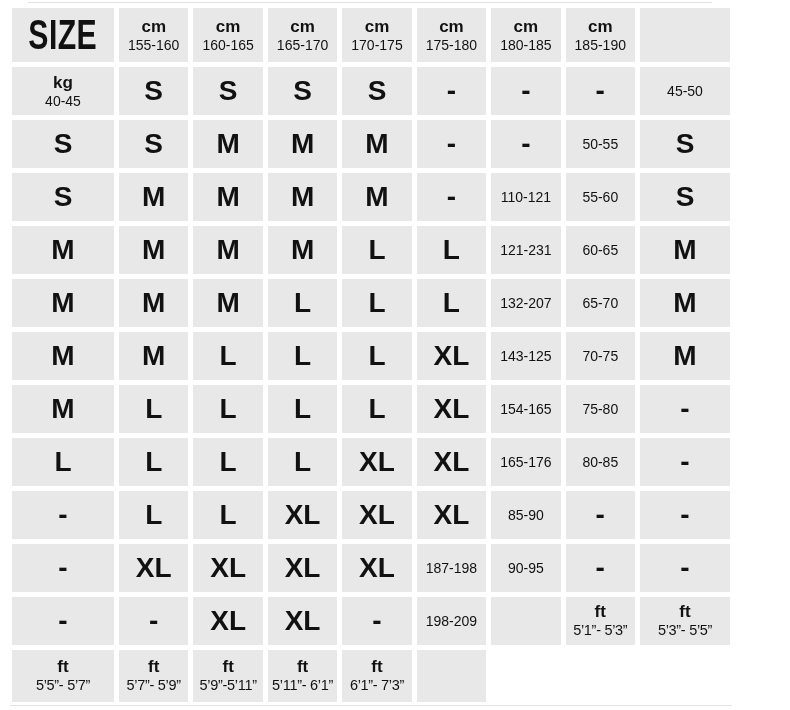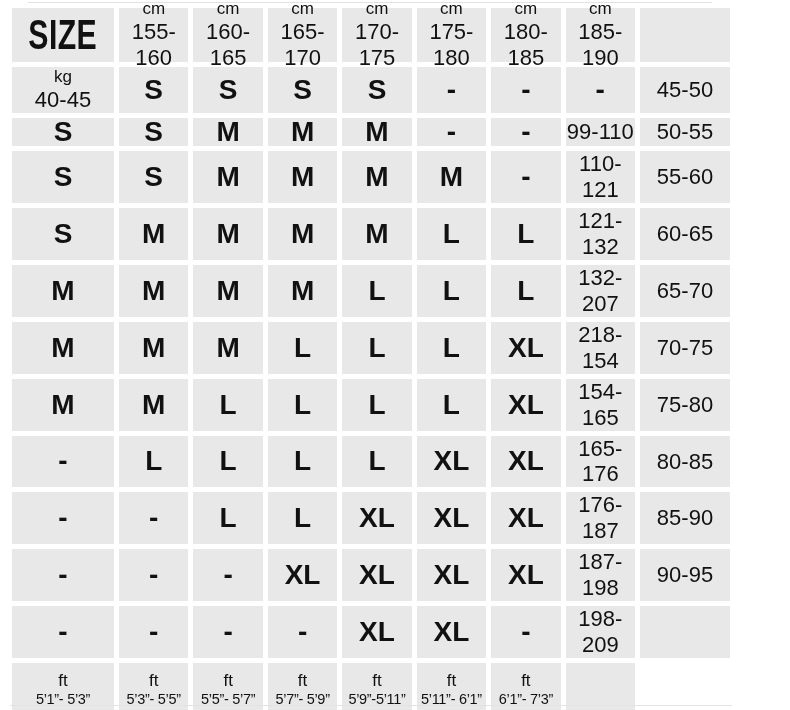--- a/index.html
+++ b/index.html
@@ -32,22 +32,22 @@
   }
   .cell {
     background: #e8e8e8;
     display: flex;
     flex-direction: column;
     align-items: center;
     justify-content: center;
     text-align: center;
     line-height: 1.18;
   }
-  .unit  { font-weight: normal; font-size: 17px; }
-  .range { font-weight: normal; font-size: 22px; }
+  .unit  { font-weight: bold; font-size: 17px; }
+  .range { font-weight: normal; font-size: 14px; }
   .ftrange { font-size: 14.5px; letter-spacing: -0.3px; white-space: nowrap; }
   .sizeval { font-weight: bold; font-size: 28px; line-height: 1; }
   .corner-text {
     font-weight: bold;
     font-size: 42px;
     letter-spacing: 0.5px;
     transform: scale(0.72, 1.02);
     white-space: nowrap;
   }
 </style>
@@ -133,23 +133,20 @@
       <div class="cell">
         <div class="sizeval">M</div>
       </div>
       <div class="cell">
         <div class="sizeval">-</div>
       </div>
       <div class="cell">
         <div class="sizeval">-</div>
       </div>
       <div class="cell">
-        <div class="range">99-110</div>
-      </div>
-      <div class="cell">
         <div class="range">50-55</div>
       </div>
       <div class="cell">
         <div class="sizeval">S</div>
       </div>
       <div class="cell">
         <div class="sizeval">S</div>
       </div>
       <div class="cell">
         <div class="sizeval">M</div>
@@ -187,21 +184,21 @@
       <div class="cell">
         <div class="sizeval">M</div>
       </div>
       <div class="cell">
         <div class="sizeval">L</div>
       </div>
       <div class="cell">
         <div class="sizeval">L</div>
       </div>
       <div class="cell">
-        <div class="range">121-132</div>
+        <div class="range">121-231</div>
       </div>
       <div class="cell">
         <div class="range">60-65</div>
       </div>
       <div class="cell">
         <div class="sizeval">M</div>
       </div>
       <div class="cell">
         <div class="sizeval">M</div>
       </div>
@@ -241,21 +238,21 @@
       <div class="cell">
         <div class="sizeval">L</div>
       </div>
       <div class="cell">
         <div class="sizeval">L</div>
       </div>
       <div class="cell">
         <div class="sizeval">XL</div>
       </div>
       <div class="cell">
-        <div class="range">218-154</div>
+        <div class="range">143-125</div>
       </div>
       <div class="cell">
         <div class="range">70-75</div>
       </div>
       <div class="cell">
         <div class="sizeval">M</div>
       </div>
       <div class="cell">
         <div class="sizeval">M</div>
       </div>
@@ -320,23 +317,20 @@
         <div class="sizeval">L</div>
       </div>
       <div class="cell">
         <div class="sizeval">XL</div>
       </div>
       <div class="cell">
         <div class="sizeval">XL</div>
       </div>
       <div class="cell">
         <div class="sizeval">XL</div>
-      </div>
-      <div class="cell">
-        <div class="range">176-187</div>
       </div>
       <div class="cell">
         <div class="range">85-90</div>
       </div>
       <div class="cell">
         <div class="sizeval">-</div>
       </div>
       <div class="cell">
         <div class="sizeval">-</div>
       </div>

